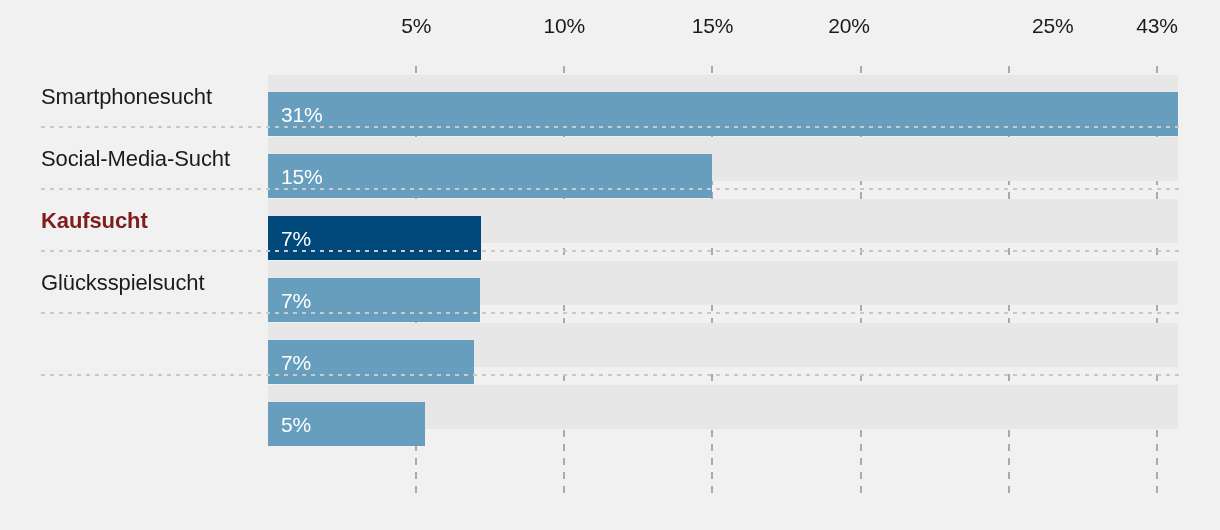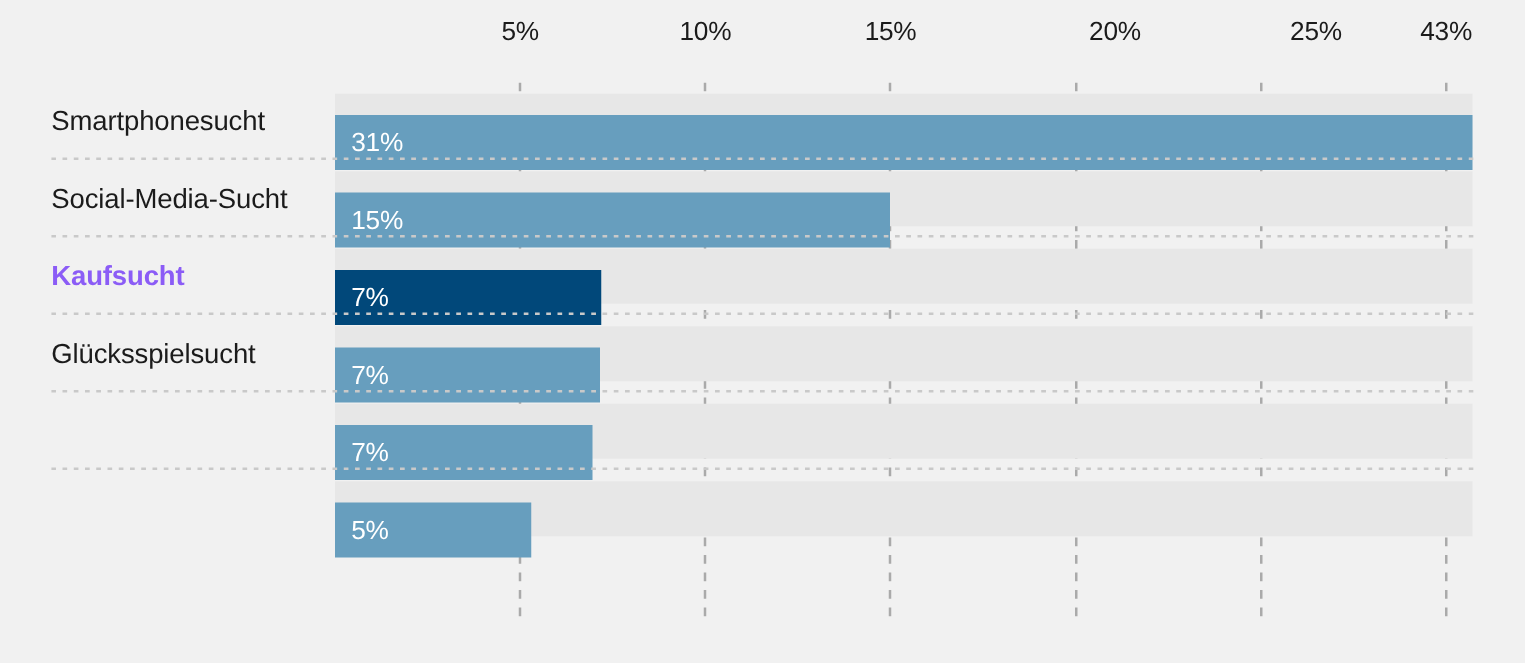--- a/index.html
+++ b/index.html
@@ -78,21 +78,21 @@
     top: 0;
     height: 62px;
     line-height: 62px;
     font-size: 22px;
     color: #1b1b1b;
     white-space: nowrap;
     letter-spacing: -0.1px;
   }
   .row.highlight .row-label {
     font-weight: bold;
-    color: #8b5cf6;
+    color: #7f1d1d;
   }
 
   .track {
     position: absolute;
     left: 268px;
     width: 910px;
     top: 9px;
     height: 44px;
     background: #e7e7e7;
   }
@@ -118,21 +118,21 @@
 </style>
 </head>
 <body>
 
 <div id="chart-root">
 
   <div id="axis-labels">
       <div class="axis-tick-label" style="left: 416.15px;">5%</div>
       <div class="axis-tick-label" style="left: 564.3px;">10%</div>
       <div class="axis-tick-label" style="left: 712.45px;">15%</div>
-      <div class="axis-tick-label" style="left: 892px;">20%</div>
+      <div class="axis-tick-label" style="left: 849px;">20%</div>
       <div class="axis-tick-label" style="left: 1008.75px; margin-left: 44px;">25%</div>
       <div class="axis-tick-label" style="left: 1156.9px;">43%</div>
     </div>
 
   <div id="gridlines">
       <div class="gridline" style="left: 415.15px;"></div>
       <div class="gridline" style="left: 563.3px;"></div>
       <div class="gridline" style="left: 711.45px;"></div>
       <div class="gridline" style="left: 859.6px;"></div>
       <div class="gridline" style="left: 1007.75px;"></div>

